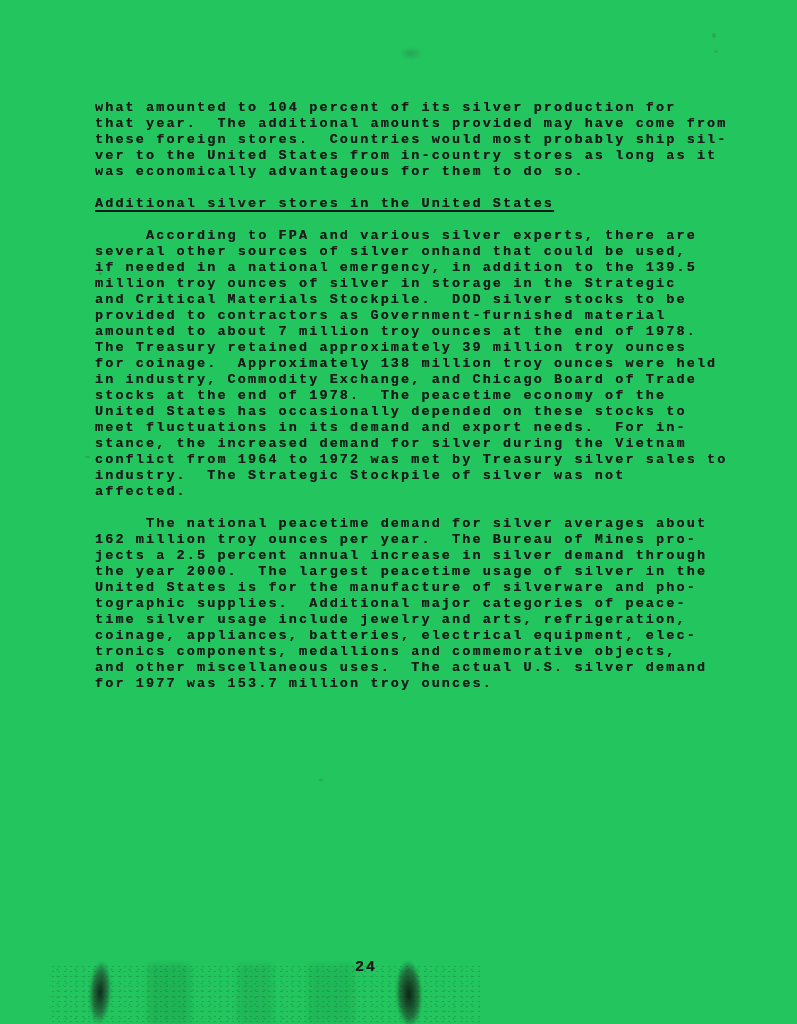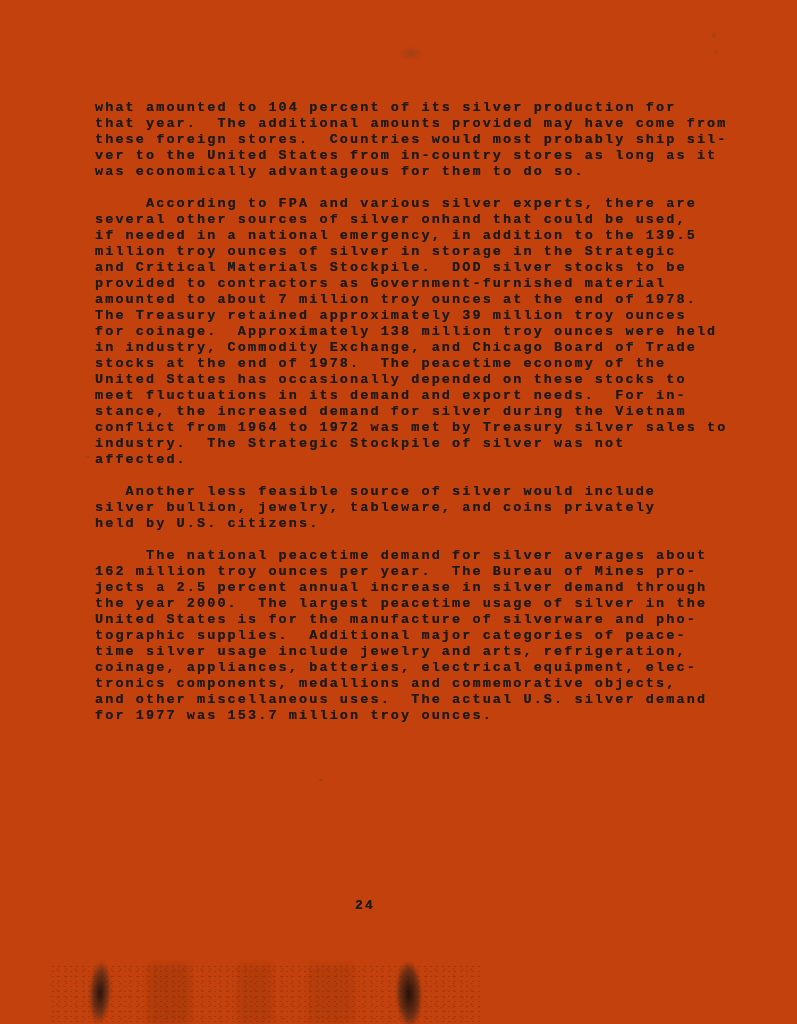--- a/index.html
+++ b/index.html
@@ -4,21 +4,21 @@
 <style>
   html, body {
     margin: 0;
     padding: 0;
     background: #ffffff;
   }
   #page {
     position: relative;
     width: 797px;
     height: 1024px;
-    background: #c2410c;
+    background: #22c55e;
     overflow: hidden;
     font-family: "Liberation Mono", "DejaVu Sans Mono", monospace;
     color: #1b1b1b;
   }
   #text-column {
     position: absolute;
     left: 95px;
     top: 100px;
     width: 660px;
   }
@@ -32,22 +32,22 @@
     margin: 0 0 16px 0;
   }
   .heading {
     text-decoration: underline;
     text-decoration-thickness: 1.6px;
     text-underline-offset: 3px;
   }
   #page-number {
     position: absolute;
     left: 355px;
-    top: 898px;
-    font-size: 13px;
+    top: 960px;
+    font-size: 15px;
     line-height: 16px;
     font-weight: 700;
     letter-spacing: 2.1px;
     text-shadow: 0 0 0.6px rgba(25,25,25,0.75);
   }
   
   .noise-band {
     position: absolute;
     left: 50px;
     top: 964px;
@@ -122,42 +122,40 @@
 
 <div id="page">
 
   <div id="text-column">
     <div class="para">what amounted to 104 percent of its silver production for
 that year.  The additional amounts provided may have come from
 these foreign stores.  Countries would most probably ship sil-
 ver to the United States from in-country stores as long as it
 was economically advantageous for them to do so.</div>
 
+    <div class="heading">Additional silver stores in the United States</div>
 
     <div class="para">     According to FPA and various silver experts, there are
 several other sources of silver onhand that could be used,
 if needed in a national emergency, in addition to the 139.5
 million troy ounces of silver in storage in the Strategic
 and Critical Materials Stockpile.  DOD silver stocks to be
 provided to contractors as Government-furnished material
 amounted to about 7 million troy ounces at the end of 1978.
 The Treasury retained approximately 39 million troy ounces
 for coinage.  Approximately 138 million troy ounces were held
 in industry, Commodity Exchange, and Chicago Board of Trade
 stocks at the end of 1978.  The peacetime economy of the
 United States has occasionally depended on these stocks to
 meet fluctuations in its demand and export needs.  For in-
 stance, the increased demand for silver during the Vietnam
 conflict from 1964 to 1972 was met by Treasury silver sales to
 industry.  The Strategic Stockpile of silver was not
 affected.</div>
 
-    <div class="para">   Another less feasible source of silver would include
-silver bullion, jewelry, tableware, and coins privately
-held by U.S. citizens.</div>
 
 
     <div class="para">     The national peacetime demand for silver averages about
 162 million troy ounces per year.  The Bureau of Mines pro-
 jects a 2.5 percent annual increase in silver demand through
 the year 2000.  The largest peacetime usage of silver in the
 United States is for the manufacture of silverware and pho-
 tographic supplies.  Additional major categories of peace-
 time silver usage include jewelry and arts, refrigeration,
 coinage, appliances, batteries, electrical equipment, elec-

